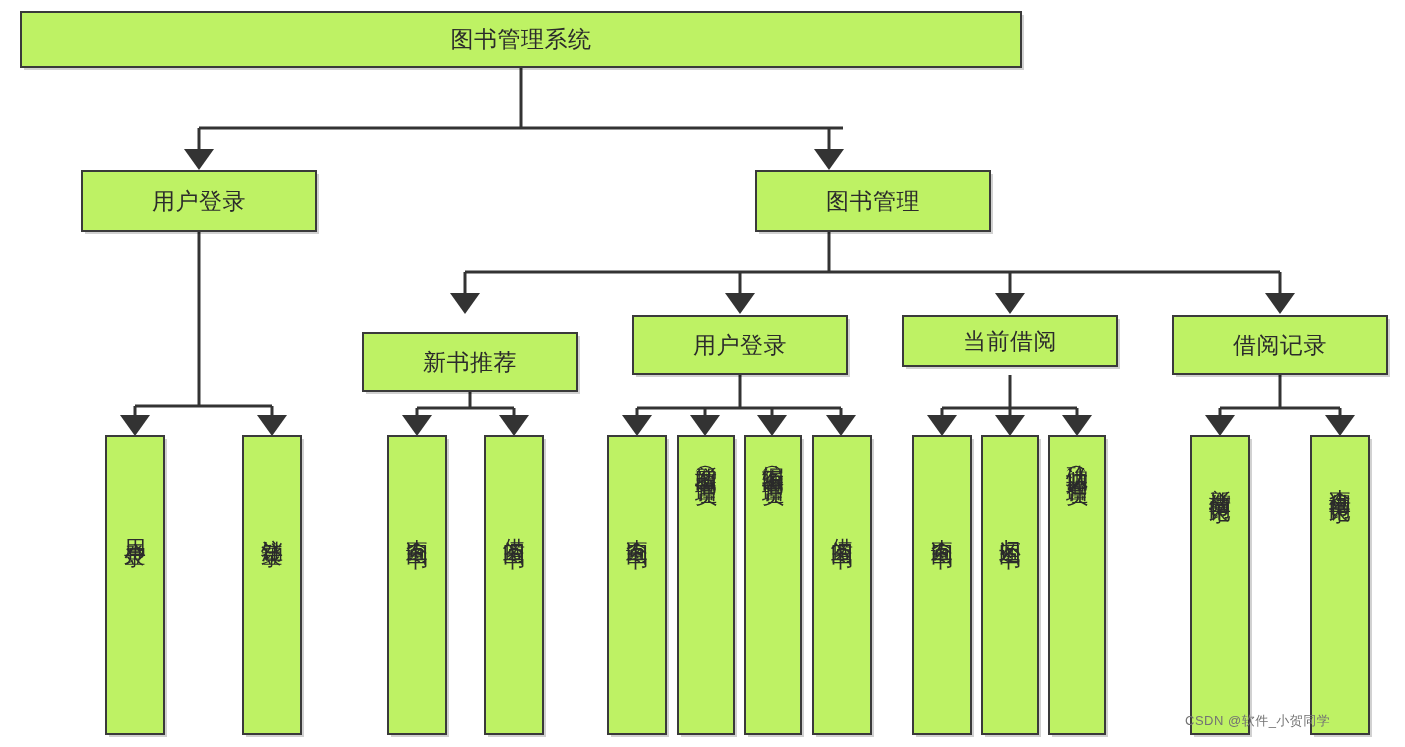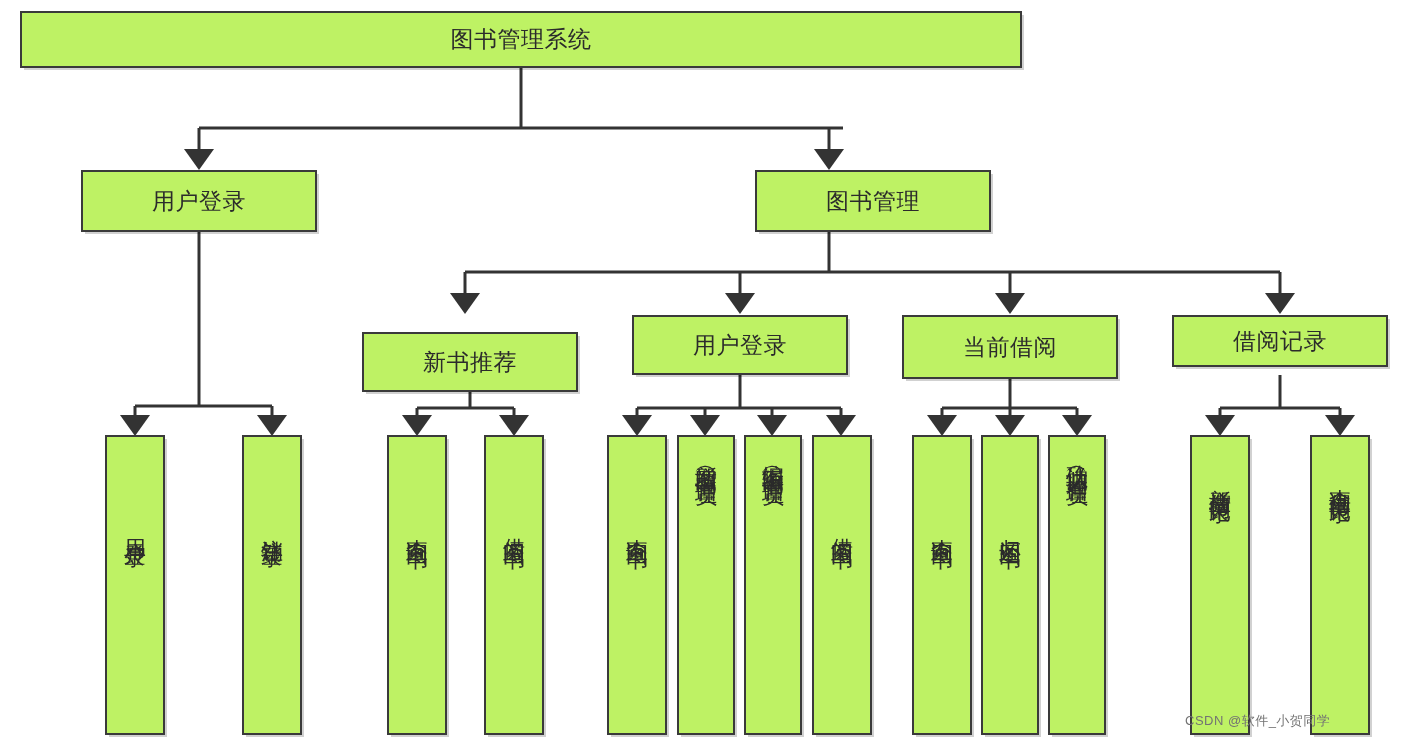--- a/index.html
+++ b/index.html
@@ -144,24 +144,24 @@
   <div class="node horiz" style="left:711px; top:170px; width:236px; height:62px;margin-left:44px;">
     <span class="label">图书管理</span>
   </div>
 
   <div class="node horiz" style="left:362px; top:332px; width:216px; height:60px;">
     <span class="label">新书推荐</span>
   </div>
   <div class="node horiz" style="left:632px; top:315px; width:216px; height:60px;">
     <span class="label">用户登录</span>
   </div>
-  <div class="node horiz" style="left:902px; top:315px; width:216px; height:64px;">
+  <div class="node horiz" style="left:902px; top:315px; width:216px; height:52px;">
     <span class="label">当前借阅</span>
   </div>
-  <div class="node horiz" style="left:1172px; top:315px; width:216px; height:52px;">
+  <div class="node horiz" style="left:1172px; top:315px; width:216px; height:60px;">
     <span class="label">借阅记录</span>
   </div>
 
   <div class="node vert mid2" style="left:105px; top:435px; width:60px; height:300px;">
     <span class="label">用户登录</span>
   </div>
   <div class="node vert mid2" style="left:242px; top:435px; width:60px; height:300px;">
     <span class="label">注销登录</span>
   </div>
 

